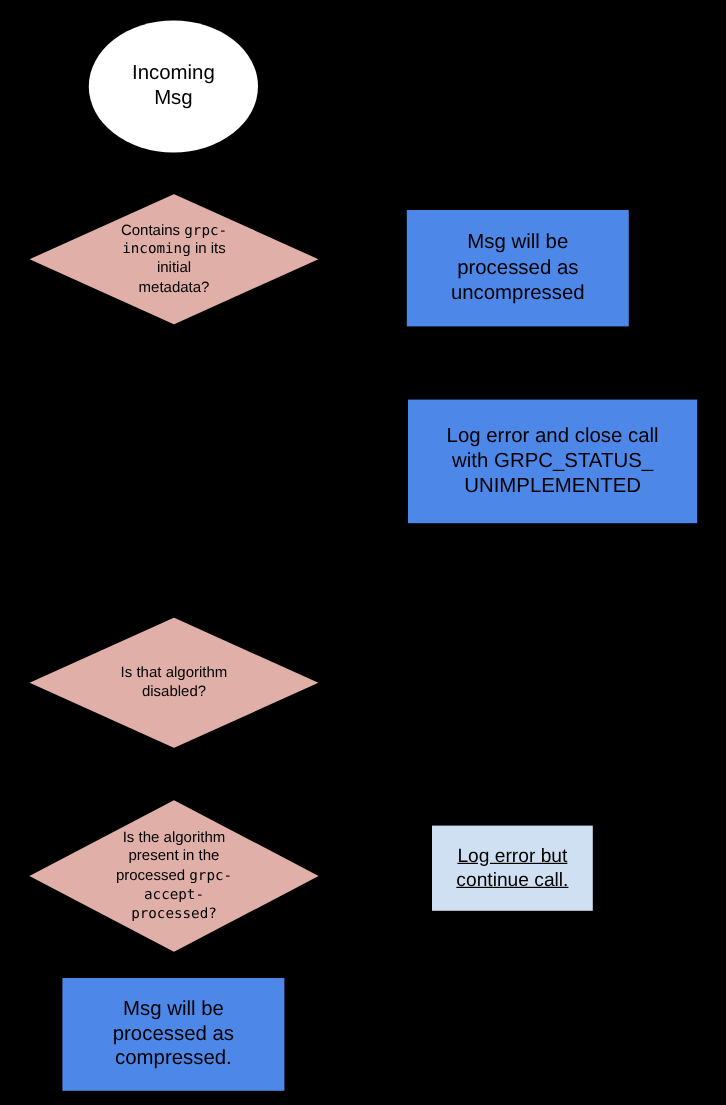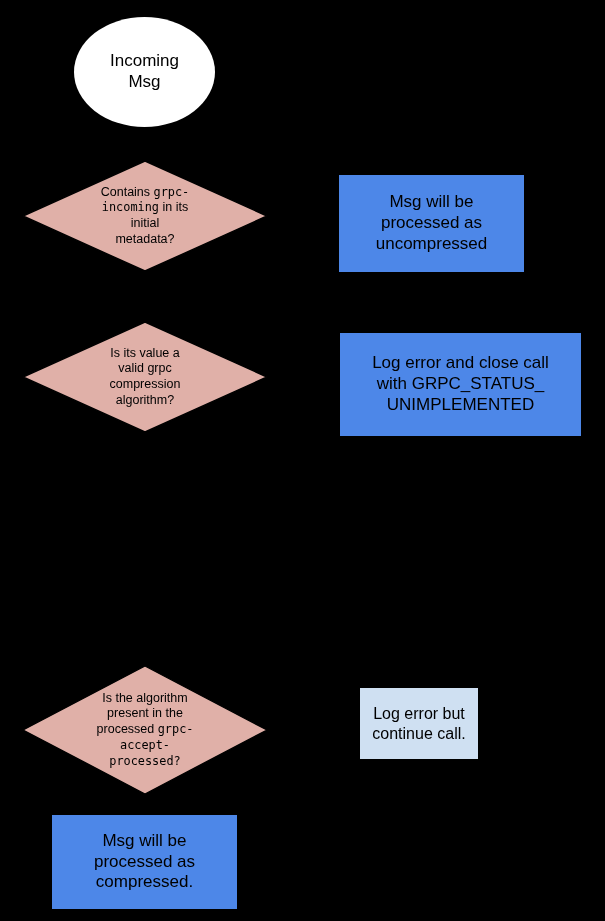--- a/index.html
+++ b/index.html
@@ -103,53 +103,51 @@
 metadata?</span></span>
     </div>
   </div>
 
   <div class="node box-node" style="left:339px; top:175px; width:185px; height:97px;">
     <span class="label">Msg will be
 processed as
 uncompressed</span>
   </div>
 
-  <div class="diamond-wrap" style="left:22px; top:321px; width:246px; height:112px;">
-    <svg width="246" height="112" viewBox="0 0 246 112">
-      <polygon points="123,1 245,56 123,111 1,56" fill="#e0b0a8" stroke="#000000" stroke-width="1.4"></polygon>
-    </svg>
-    <div class="diamond-text">
-      <span class="label">Is its value a
-valid grpc
-compression
-algorithm?</span>
-    </div>
-  </div>
 
   <div class="node box-node" style="left:340px; top:333px; width:241px; height:103px;">
     <span class="label">Log error and close call
 with GRPC_STATUS_
 UNIMPLEMENTED</span>
   </div>
 
+  <div class="diamond-wrap" style="left:22px; top:513px; width:246px; height:112px;">
+    <svg width="246" height="112" viewBox="0 0 246 112">
+      <polygon points="123,1 245,56 123,111 1,56" fill="#e0b0a8" stroke="#000000" stroke-width="1.4"></polygon>
+    </svg>
+    <div class="diamond-text">
+      <span class="label">Is that algorithm
+disabled?</span>
+    </div>
+  </div>
 
   <div class="diamond-wrap" style="left:22px; top:665px; width:246px; height:130px;">
     <svg width="246" height="130" viewBox="0 0 246 130">
       <polygon points="123,1 245,65 123,129 1,65" fill="#e0b0a8" stroke="#000000" stroke-width="1.4"></polygon>
     </svg>
     <div class="diamond-text">
       <span class="label"><span>Is the algorithm
 present in the
 processed </span><span class="mono">grpc-
 accept-
 processed</span><span class="mono">?</span></span>
     </div>
   </div>
 
-  <div class="node box-node light" style="left:360px; top:688px; width:118px; height:71px;">
+  <div class="node box-node light" style="left:360px; top:688px; width:134px; height:71px;text-decoration:underline;">
     <span class="label">Log error but
 continue call.</span>
   </div>
 
   <div class="node box-node" style="left:52px; top:815px; width:185px; height:94px;">
     <span class="label">Msg will be
 processed as
 compressed.</span>
   </div>
 

